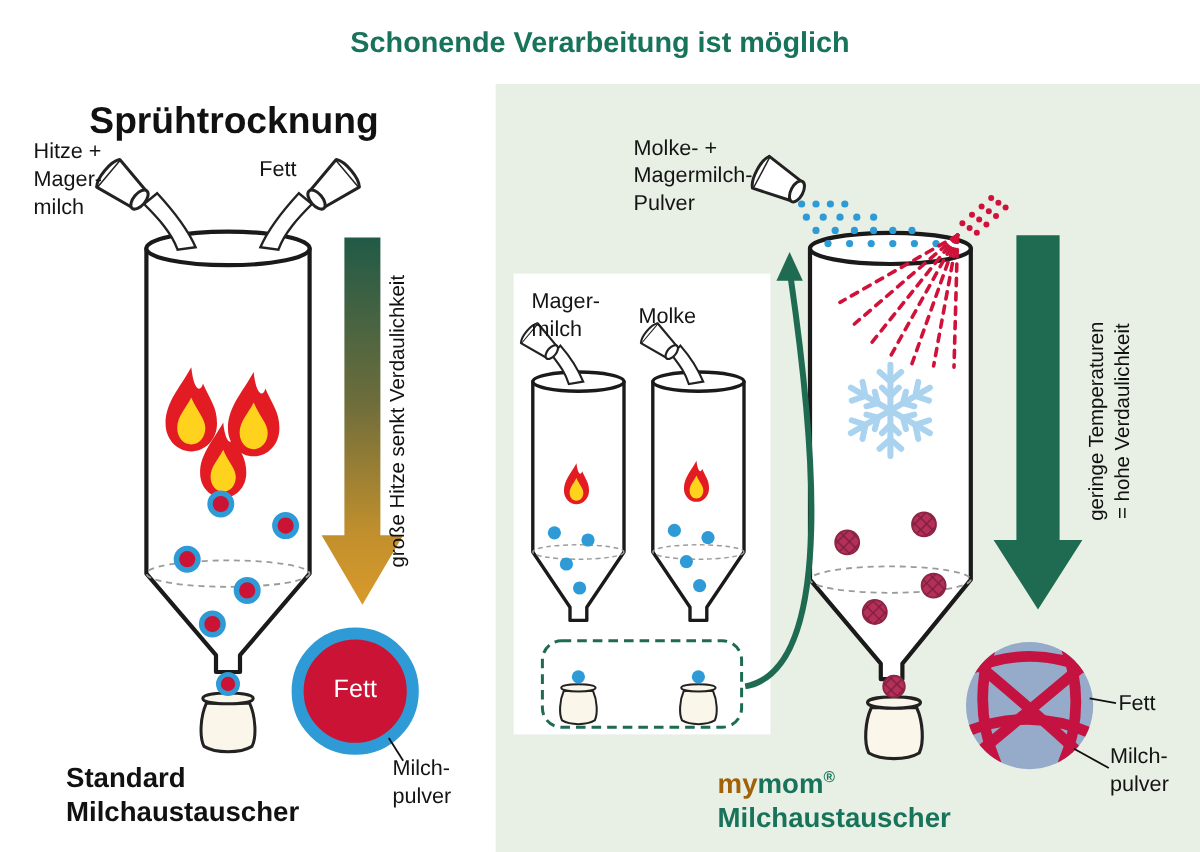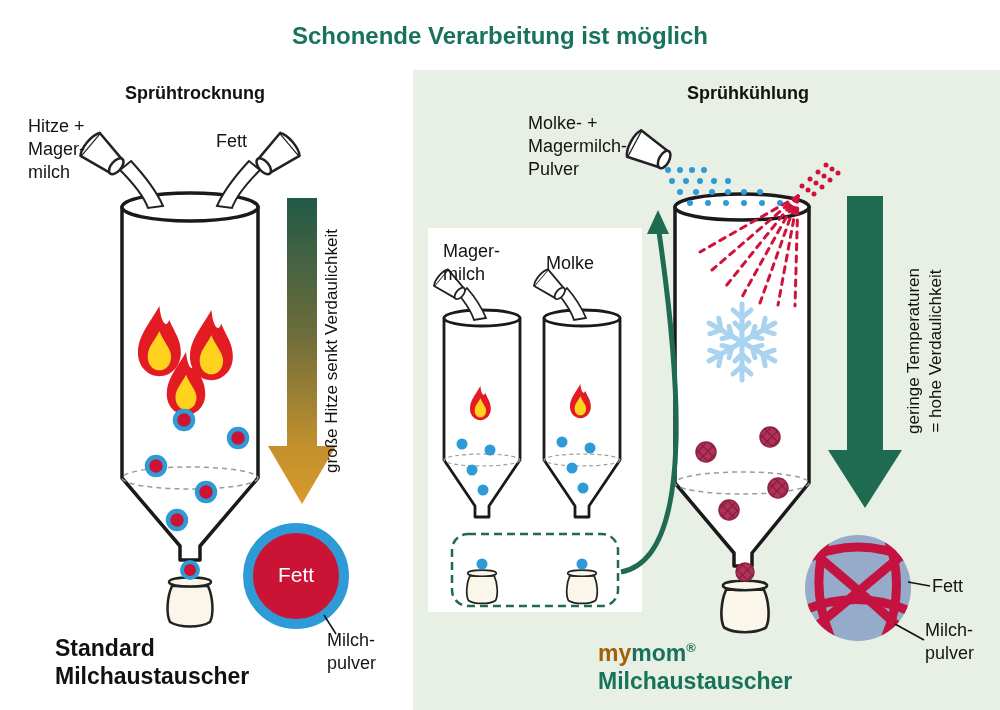--- a/index.html
+++ b/index.html
@@ -1,21 +1,21 @@
 <!DOCTYPE html>
 <html><head>
 <meta charset="utf-8">
 <style>
   html,body{margin:0;padding:0;background:#fff;}
   .stage{position:relative;width:1000px;height:710px;background:#fff;overflow:hidden;
          font-family:"Liberation Sans",sans-serif;color:#141414;}
   svg{position:absolute;left:0;top:0;}
   .title{position:absolute;left:0;right:0;top:22px;text-align:center;
          font-size:24px;font-weight:bold;color:#17735a;}
-  .heading{position:absolute;font-size:18px;font-weight:bold;color:#111;text-align:center;}
+  .heading{position:absolute;font-size:31px;font-weight:bold;color:#111;text-align:center;}
   .lbl{position:absolute;font-size:18px;line-height:23px;color:#141414;}
   .rot-left{position:absolute;left:172px;top:341px;width:320px;text-align:center;
             font-size:17px;color:#111;transform:rotate(-90deg);}
   .rot-right{position:absolute;left:760px;top:329px;width:330px;text-align:center;
              font-size:17px;line-height:22px;color:#111;transform:rotate(-90deg);}
   .caption{position:absolute;text-align:left;font-weight:bold;font-size:23px;
            line-height:28px;color:#111;}
   .caption .green{color:#17735a;}
   .brand-my{color:#a16207;}
   .brand-mom{color:#17735a;margin-top:30px;}
@@ -235,21 +235,20 @@
       <path d="M908,550 Q846,602 812,630"></path>
     </g>
   </g>
   <line x1="908" y1="582" x2="930" y2="586" stroke="#111" stroke-width="1.5"></line>
   <line x1="895" y1="624" x2="924" y2="640" stroke="#111" stroke-width="1.5"></line>
 </svg>
 
   <div class="title">Schonende Verarbeitung ist möglich</div>
 
   <div class="heading" style="left:55px;width:280px;top:83px;">Sprühtrocknung</div>
-  <div class="heading" style="left:598px;width:300px;top:83px;">Sprühkühlung</div>
 
   <div class="lbl" style="left:28px;top:115px;">
     <div>Hitze +</div>
     <div>Mager-</div>
     <div>milch</div>
   </div>
   <div class="lbl" style="left:216px;top:130px;">Fett</div>
 
   <div class="rot-left">große Hitze senkt Verdaulichkeit</div>
 
@@ -267,21 +266,21 @@
   <div class="lbl" style="left:528px;top:112px;">
     <div>Molke- +</div>
     <div>Magermilch-</div>
     <div>Pulver</div>
   </div>
 
   <div class="lbl" style="left:443px;top:240px;">
     <div>Mager-</div>
     <div>milch</div>
   </div>
-  <div class="lbl" style="left:546px;top:252px;">Molke</div>
+  <div class="lbl" style="left:532px;top:252px;">Molke</div>
 
   <div class="rot-right">
     <div>geringe Temperaturen</div>
     <div>= hohe Verdaulichkeit</div>
   </div>
 
   <div class="lbl" style="left:932px;top:575px;">Fett</div>
   <div class="lbl" style="left:925px;top:619px;">
     <div>Milch-</div>
     <div>pulver</div>

